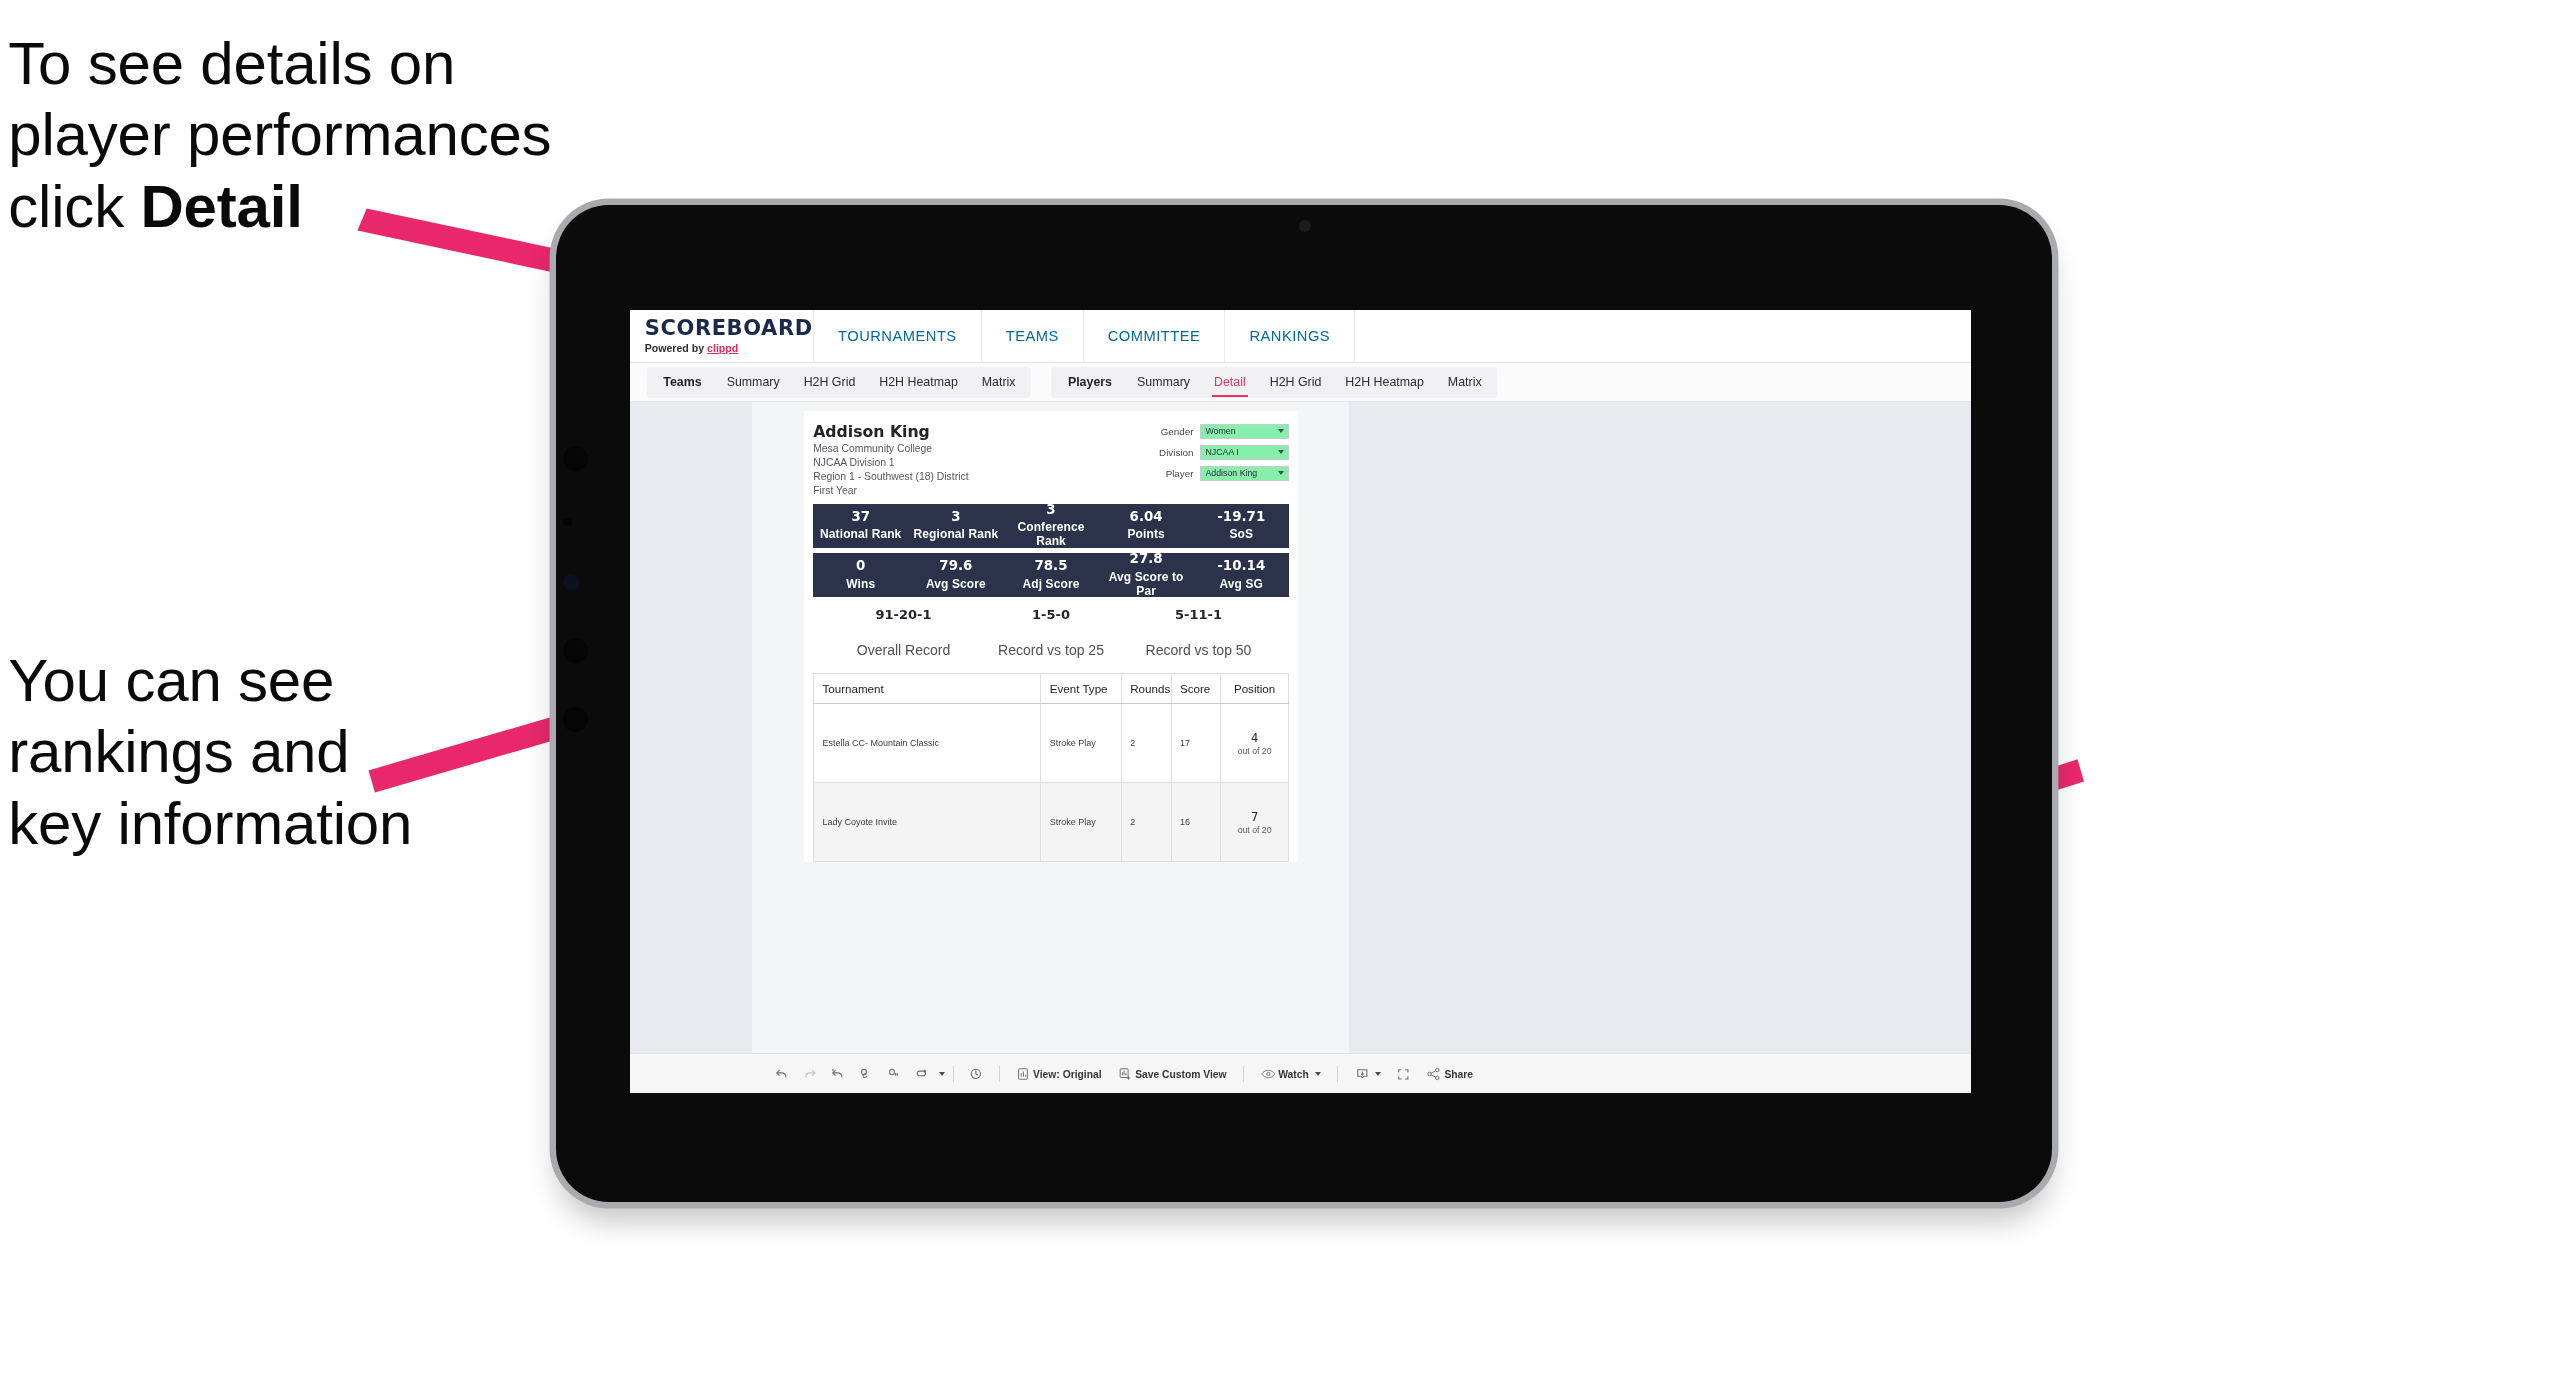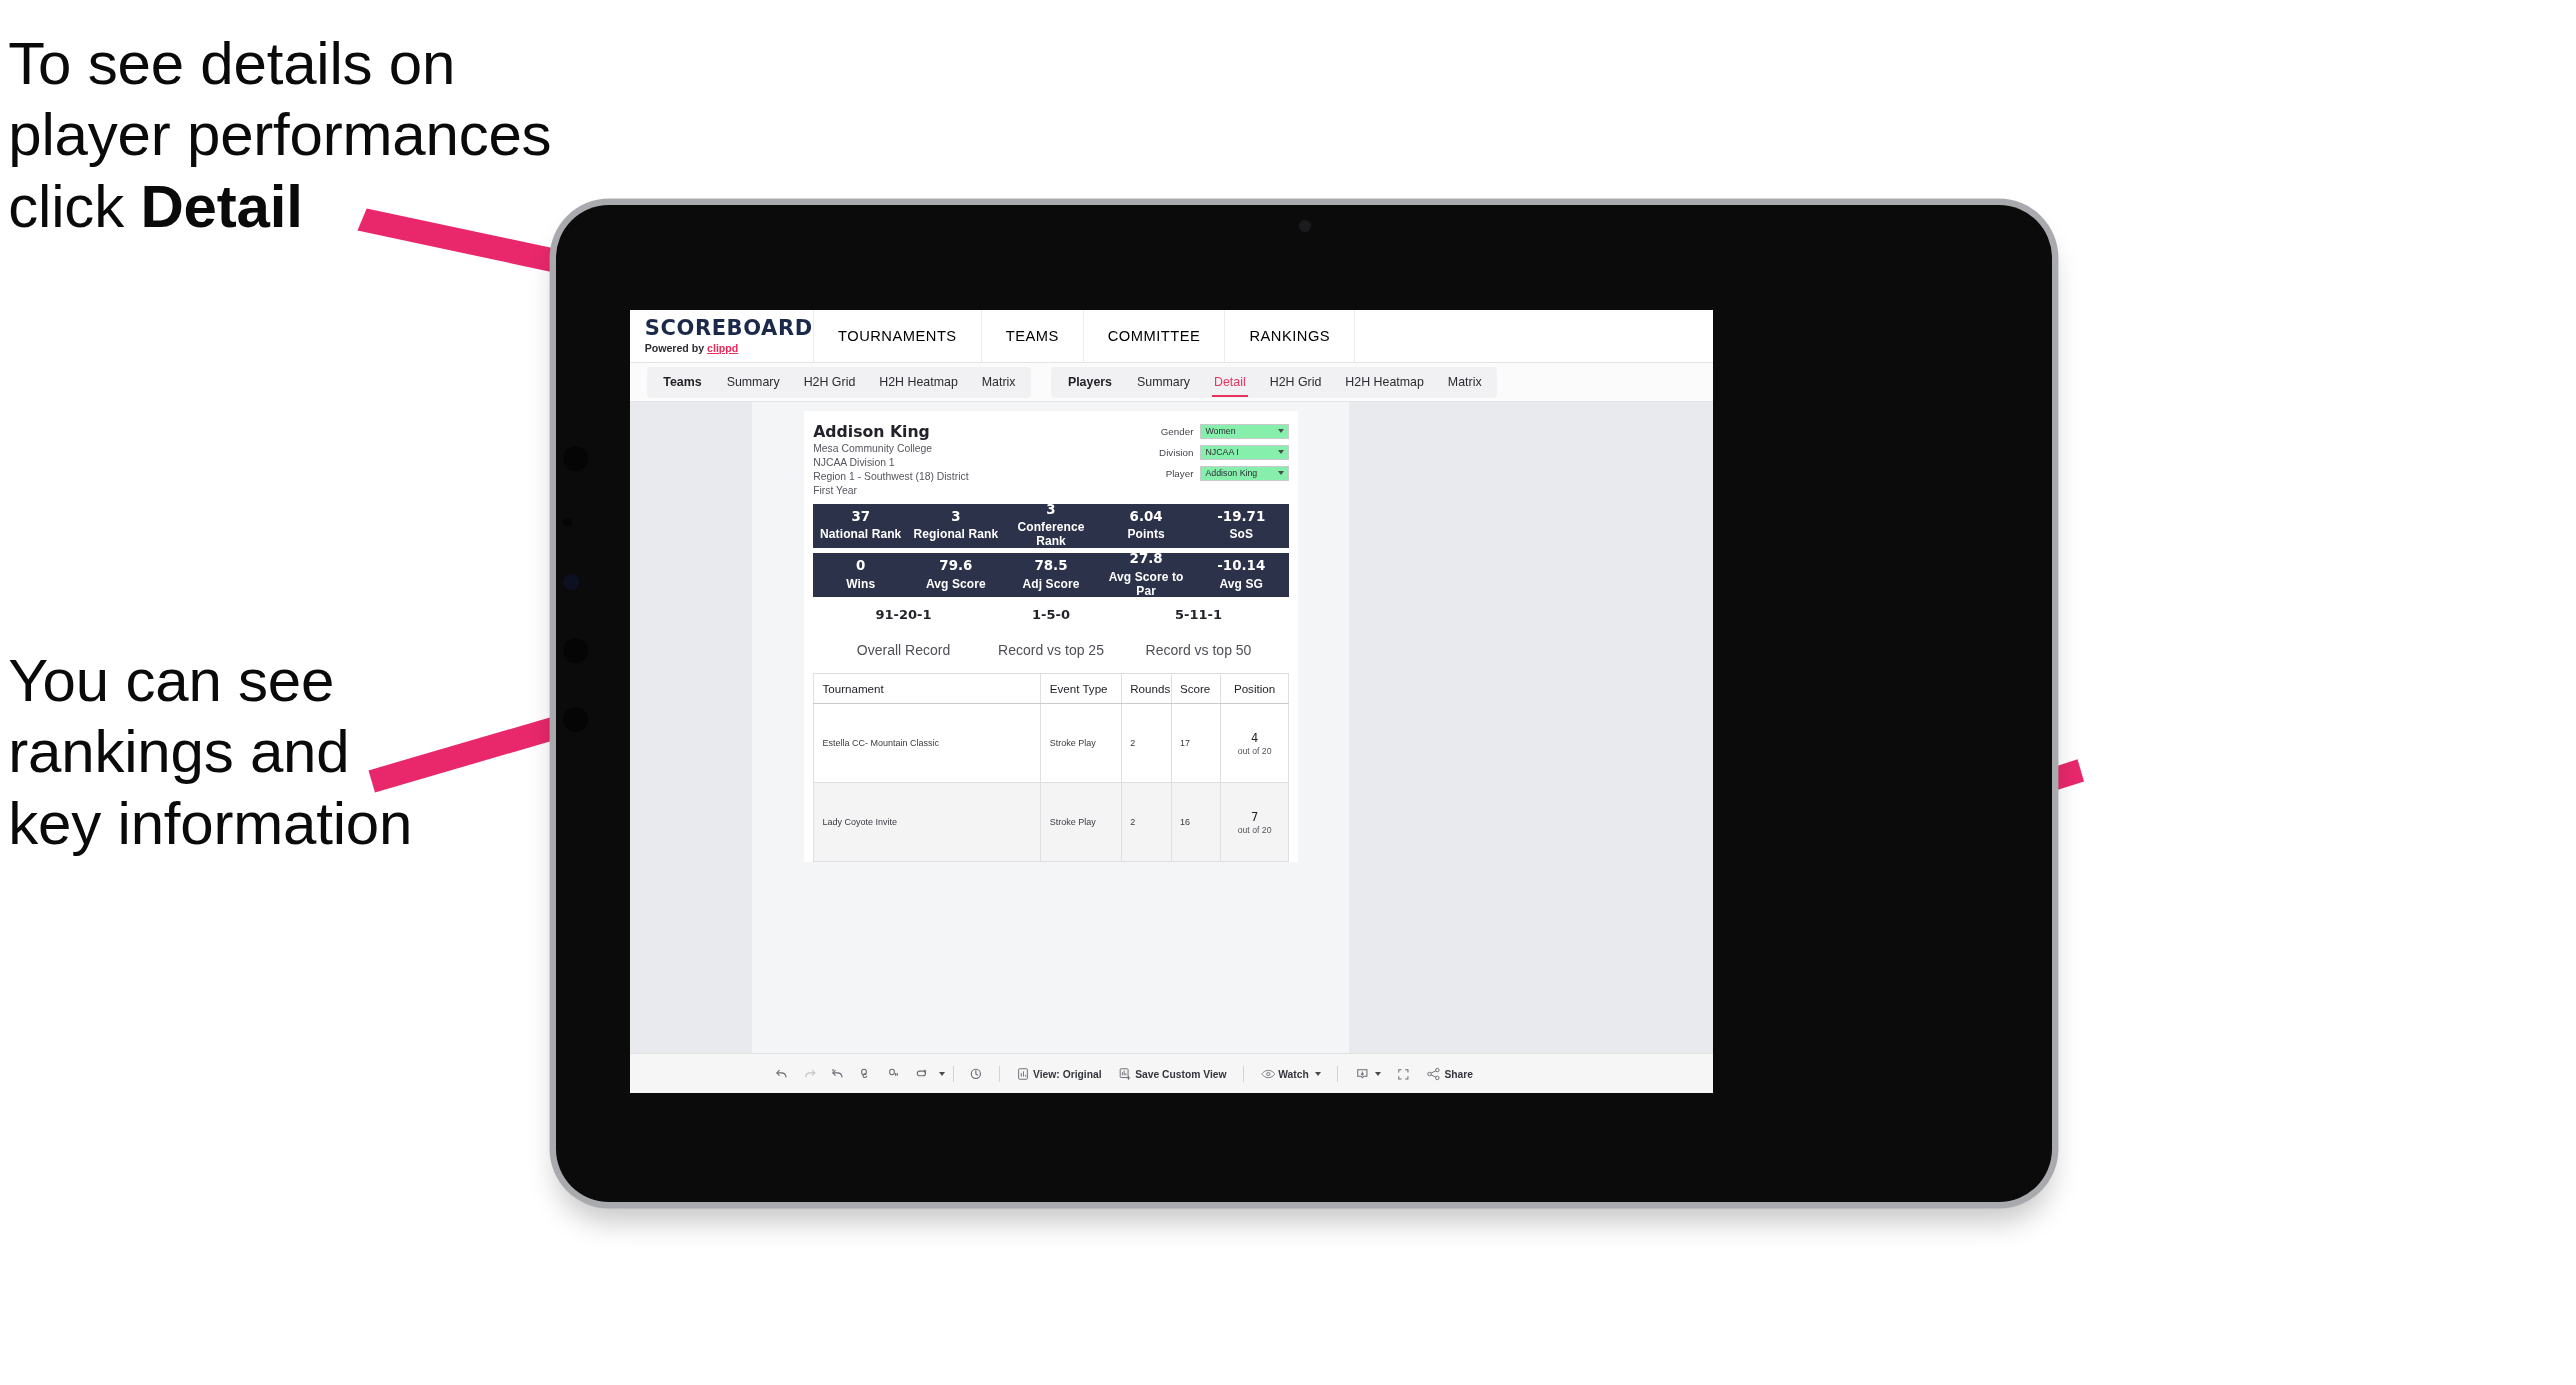--- a/index.html
+++ b/index.html
@@ -44,21 +44,21 @@
   #sb1 { width: 25px; height: 25px; top: 241px; }
   #sb2 { width: 8.3px;  height: 8.3px;  top: 313px; }
   #sb3 { width: 15.7px; height: 15.7px; top: 369px; background: #0d1020; }
   #sb4 { width: 25px; height: 25px; top: 433px; }
   #sb5 { width: 25px; height: 25px; top: 502px; }
 
   
   #screen {
     position: absolute;
     left: 74px; top: 105px;
-    width: 1083px; height: 783px;
+    width: 1341px; height: 783px;
     background: #e8eaed;
     overflow: hidden;
   }
 
   
   #appbar {
     position: relative;
     height: 53px;
     background: #ffffff;
     display: flex;
@@ -85,21 +85,21 @@
     color: #2d2d33;
     font-weight: 600;
     line-height: 1;
   }
   #brand-sub .clippd { color: #ef2a5b; font-weight: 700; text-decoration: underline; }
   .topnav {
     display: flex; align-items: center;
     padding: 0 24px;
     font-size: 14.7px;
     letter-spacing: 0.5px;
-    color: #000000;
+    color: #0369a1;
     border-right: 0.9px solid #ececee;
     cursor: pointer;
   }
 
   
   #subnav {
     height: 39px;
     background: #fbfbfc;
     display: flex; align-items: center;
     padding-left: 16.6px;

